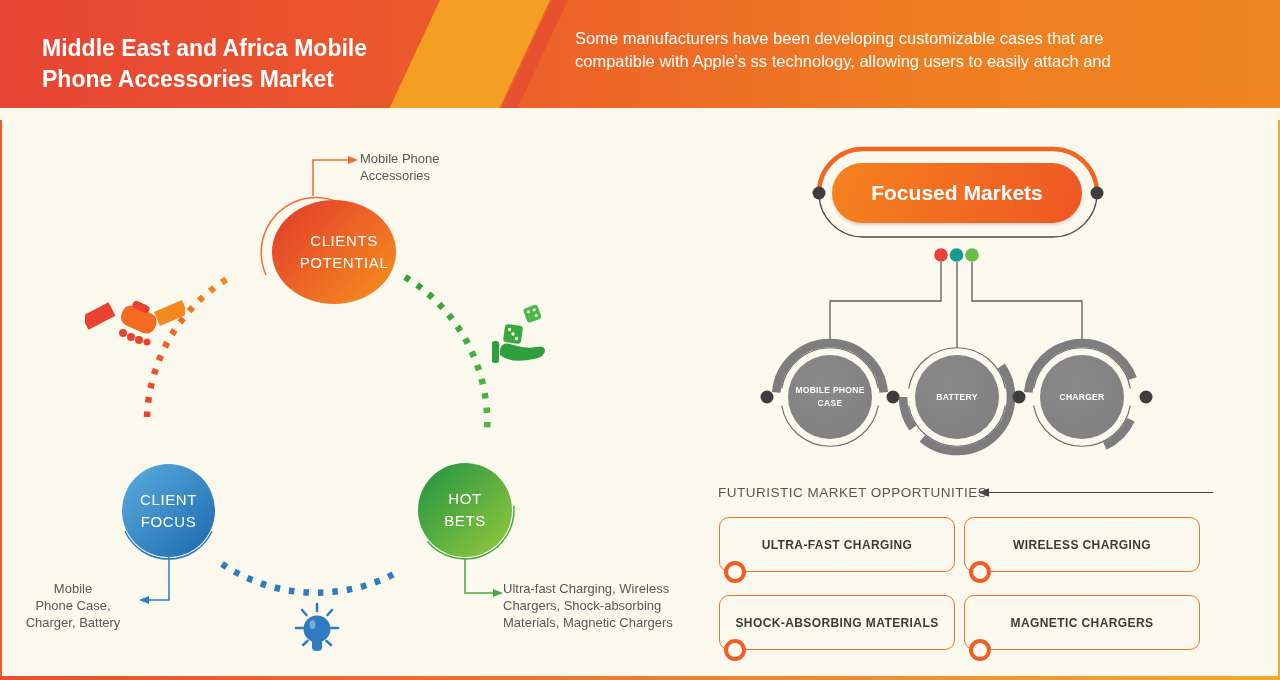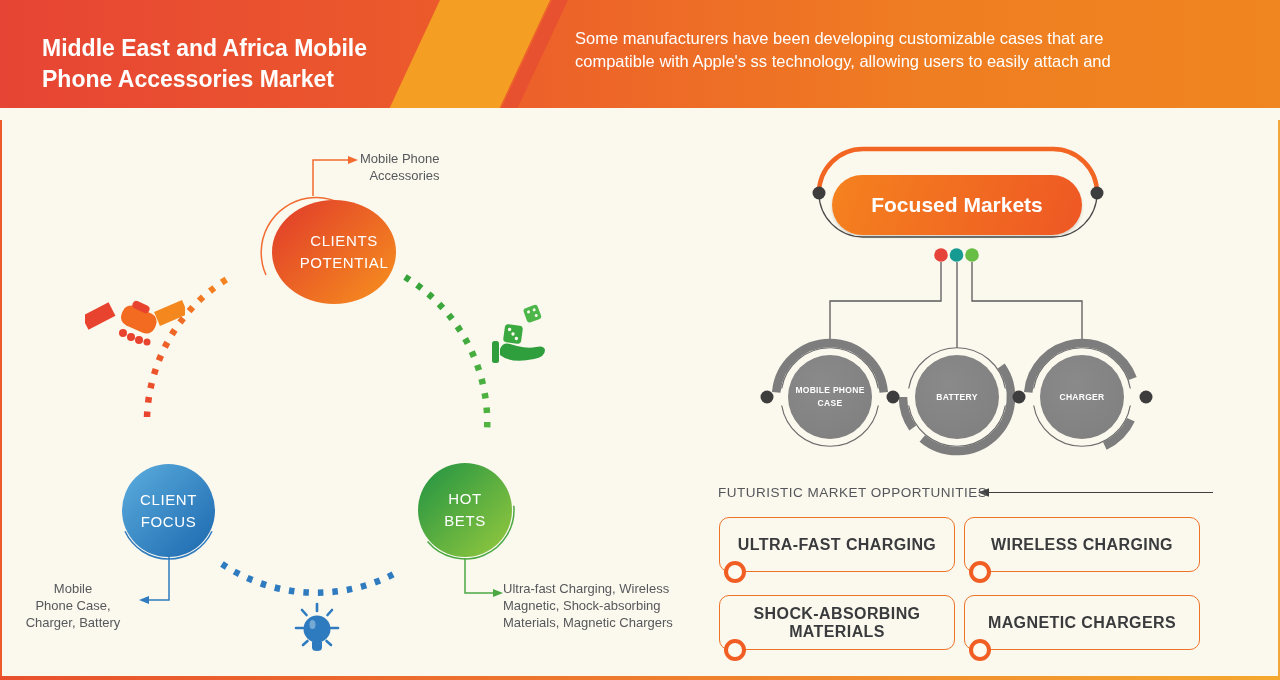--- a/index.html
+++ b/index.html
@@ -29,40 +29,40 @@
           align-items:center;justify-content:center;color:#fff;text-align:center;
           font-size:15px;letter-spacing:.6px;line-height:1.45;}
   .bubble-cp{left:272px;top:200px;width:104px;height:104px;
           background:linear-gradient(135deg,#e0392b 0%,#f7921e 100%);padding-left:20px;}
   .bubble-cf{left:122px;top:464px;width:93px;height:93px;
           background:linear-gradient(135deg,#5caede 0%,#1b67ae 100%);}
   .bubble-hb{left:418px;top:463px;width:94px;height:94px;
           background:linear-gradient(135deg,#1f9242 0%,#97ca3e 100%);}
   .note{position:absolute;z-index:2;font-size:13px;color:#57585b;line-height:1.3;}
   .note span{display:block;}
-  .note-cp{left:360px;top:151px;text-align:right;}
+  .note-cp{left:360px;top:151px;text-align:left;}
   .note-cf{left:18px;top:581px;width:110px;text-align:center;}
   .note-hb{left:503px;top:581px;text-align:left;}
   .icon{position:absolute;z-index:2;}
   
-  .pill{position:absolute;z-index:2;left:832px;top:175px;width:250px;height:60px;border-radius:30px;
+  .pill{position:absolute;z-index:2;left:832px;top:163px;width:250px;height:60px;border-radius:30px;
         background:linear-gradient(110deg,#f5821e 0%,#ee5724 100%);display:flex;align-items:center;
         justify-content:center;color:#fff;font-size:21px;font-weight:bold;
         box-shadow:0 2px 3px rgba(0,0,0,.15);}
   .seg{position:absolute;z-index:2;width:84px;height:84px;border-radius:50%;top:355px;
        background:radial-gradient(circle at 40% 35%,#8a8a8a,#7e7e7e);display:flex;align-items:center;
        justify-content:center;text-align:center;color:#fff;font-size:8.5px;letter-spacing:.3px;
        line-height:1.5;font-weight:bold;}
   .seg .seg-label{width:70px;}
   .seg-1{left:788px;} .seg-2{left:915px;} .seg-3{left:1040px;}
   .opp-heading{position:absolute;z-index:2;left:718px;top:485px;font-size:13.5px;color:#55565a;
        letter-spacing:.5px;}
   .opp-box{position:absolute;z-index:2;width:234px;height:53px;border:1.5px solid #ee7328;
        border-radius:10px;display:flex;align-items:center;justify-content:center;text-align:center;
-       font-size:16px;font-weight:bold;color:#3a3b3d;letter-spacing:.4px;}
+       font-size:12px;font-weight:bold;color:#3a3b3d;letter-spacing:.4px;}
   .opp-1{left:719px;top:517px;} .opp-2{left:964px;top:517px;}
   .opp-3{left:719px;top:595px;} .opp-4{left:964px;top:595px;}
   .corner-dot{position:absolute;left:4px;bottom:-12px;width:14px;height:14px;border-radius:50%;
        border:4px solid #f05e23;background:#fdfaf0;}
 </style>
 </head>
 <body>
 
 <div class="canvas">
 
@@ -178,21 +178,21 @@
     <span>Mobile Phone</span>
     <span>Accessories</span>
   </div>
   <div class="note note-cf">
     <span>Mobile</span>
     <span>Phone Case,</span>
     <span>Charger, Battery</span>
   </div>
   <div class="note note-hb">
     <span>Ultra-fast Charging, Wireless</span>
-    <span>Magnetic, Shock-absorbing</span>
+    <span>Chargers, Shock-absorbing</span>
     <span>Materials, Magnetic Chargers</span>
   </div>
 
   <svg class="icon" style="left:85px;top:292px;" width="100" height="60" viewBox="0 0 100 60">
     <path d="M0,31 L27,17" stroke="#e8432e" stroke-width="15" fill="none"></path>
     <path d="M100,15 L72,27" stroke="#f5871f" stroke-width="15" fill="none"></path>
     <rect x="36" y="17" width="36" height="21" rx="9" fill="#f26b21" transform="rotate(24 54 27)"></rect>
     <rect x="47" y="11" width="18" height="8" rx="4" fill="#e8432e" transform="rotate(24 56 15)"></rect>
     <circle cx="38" cy="41" r="4" fill="#e8432e"></circle>
     <circle cx="46" cy="45" r="4" fill="#e8432e"></circle>

